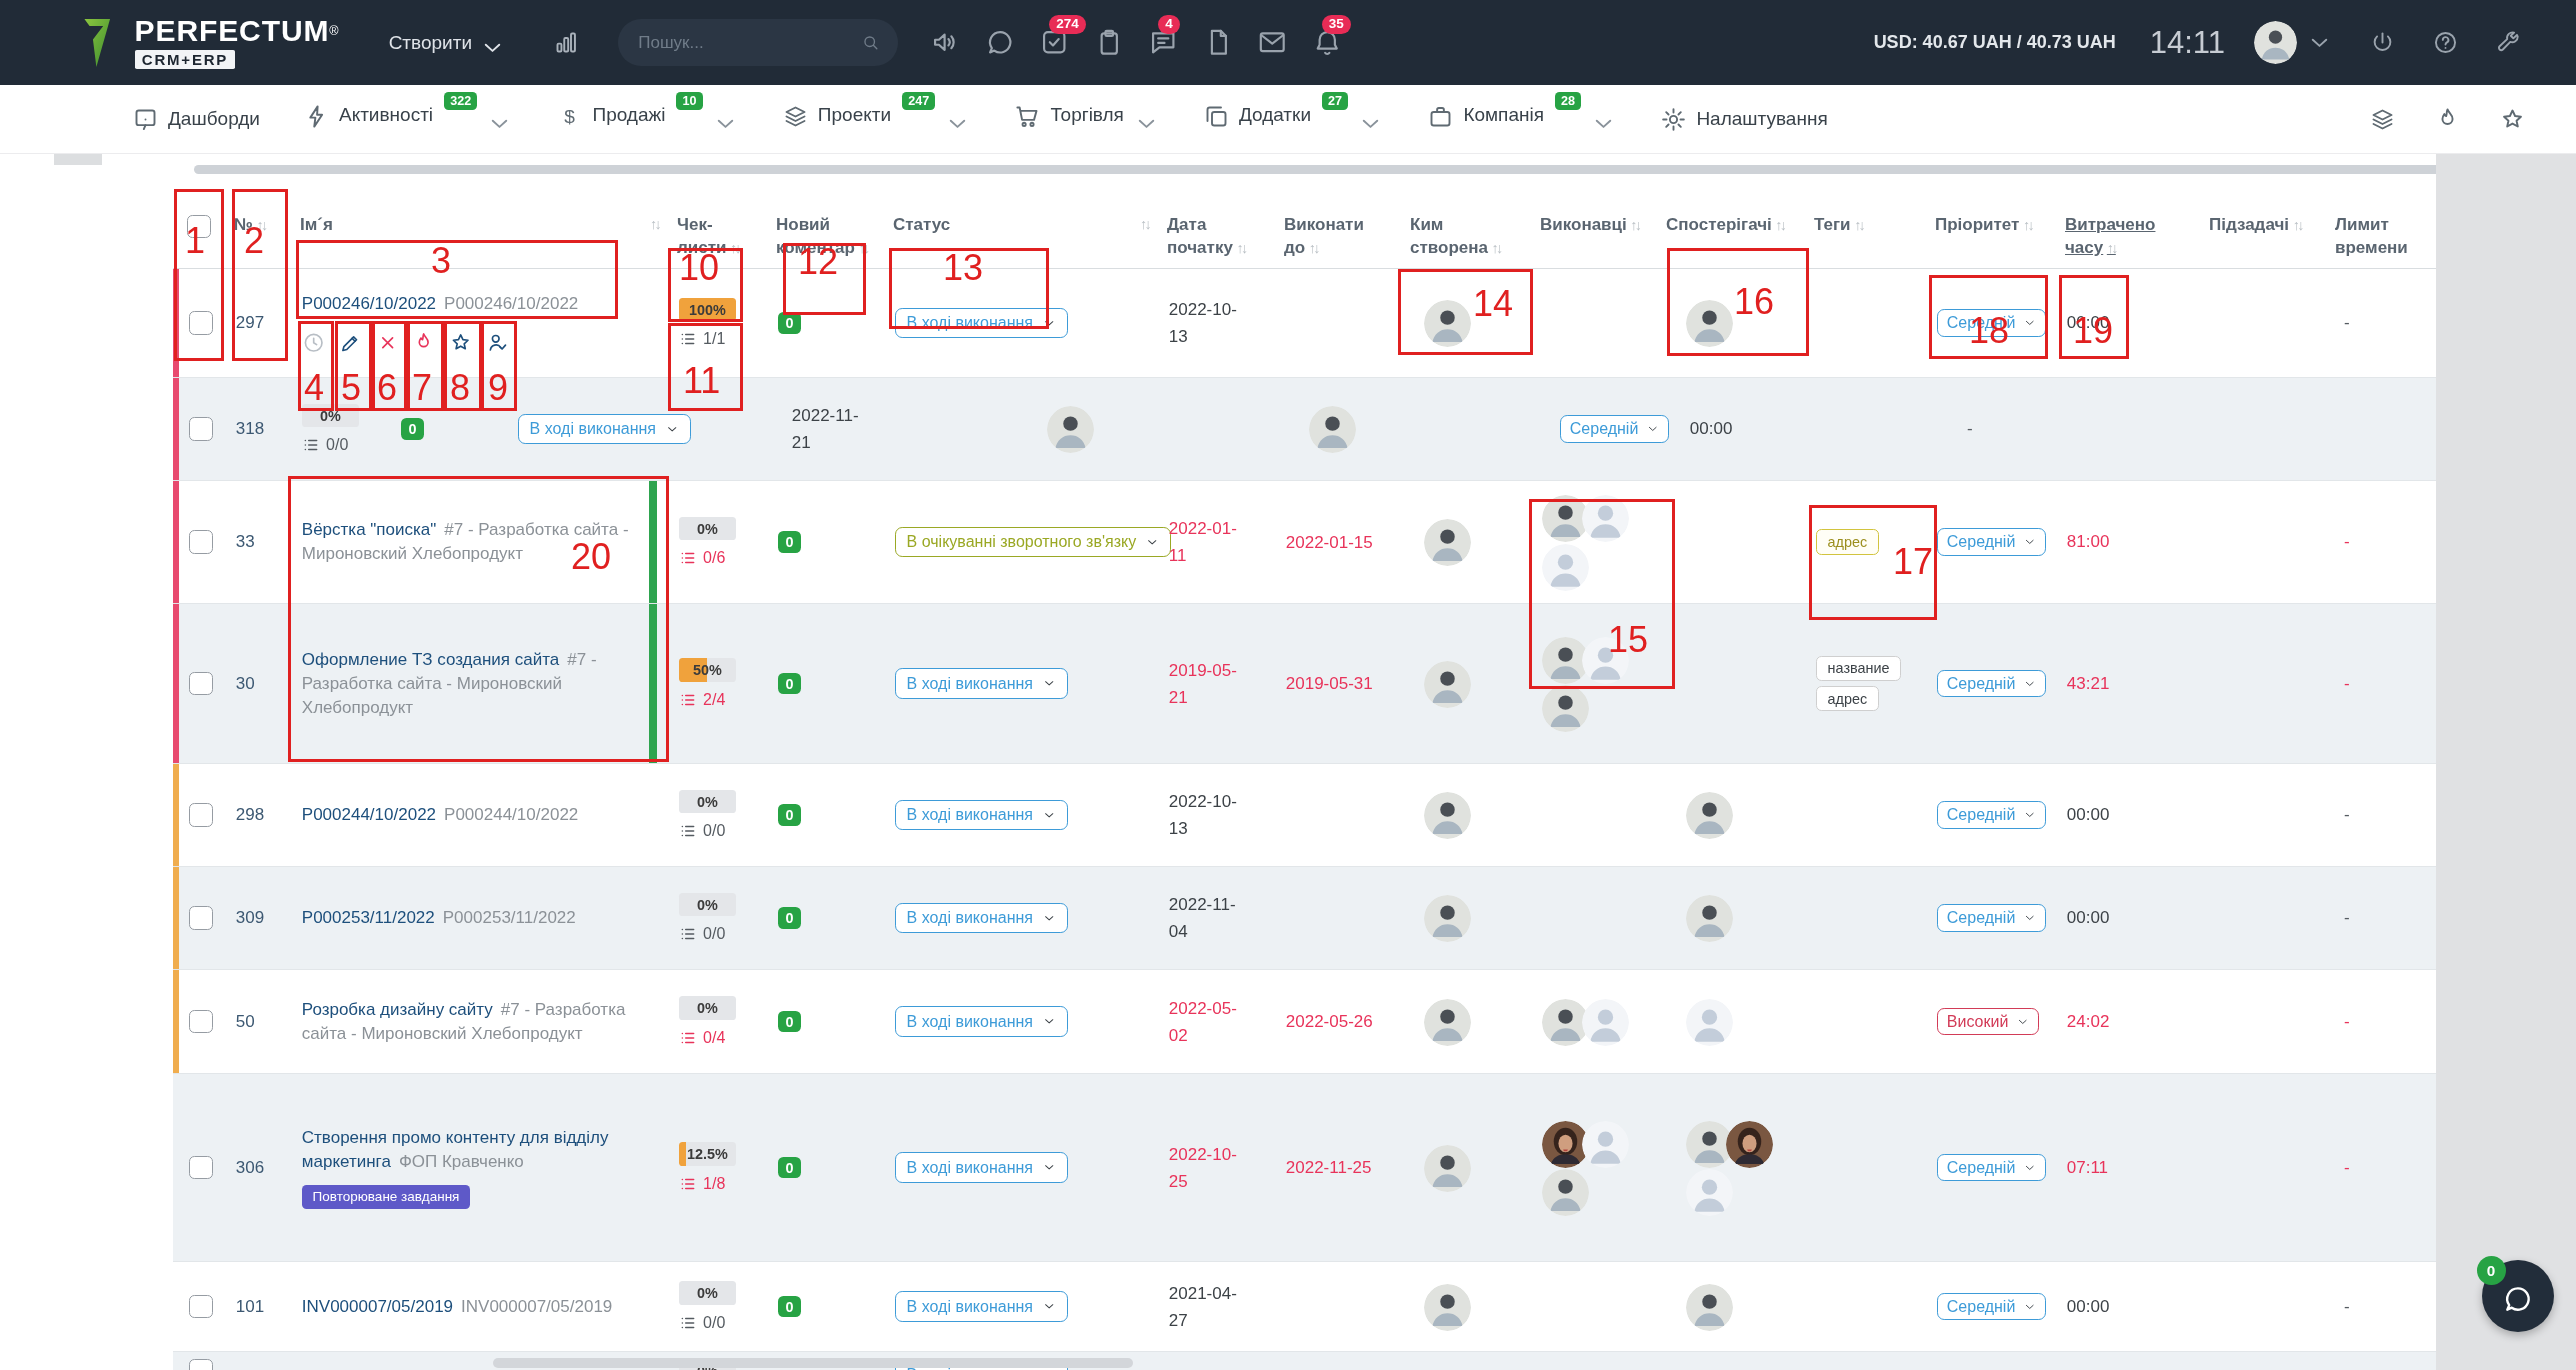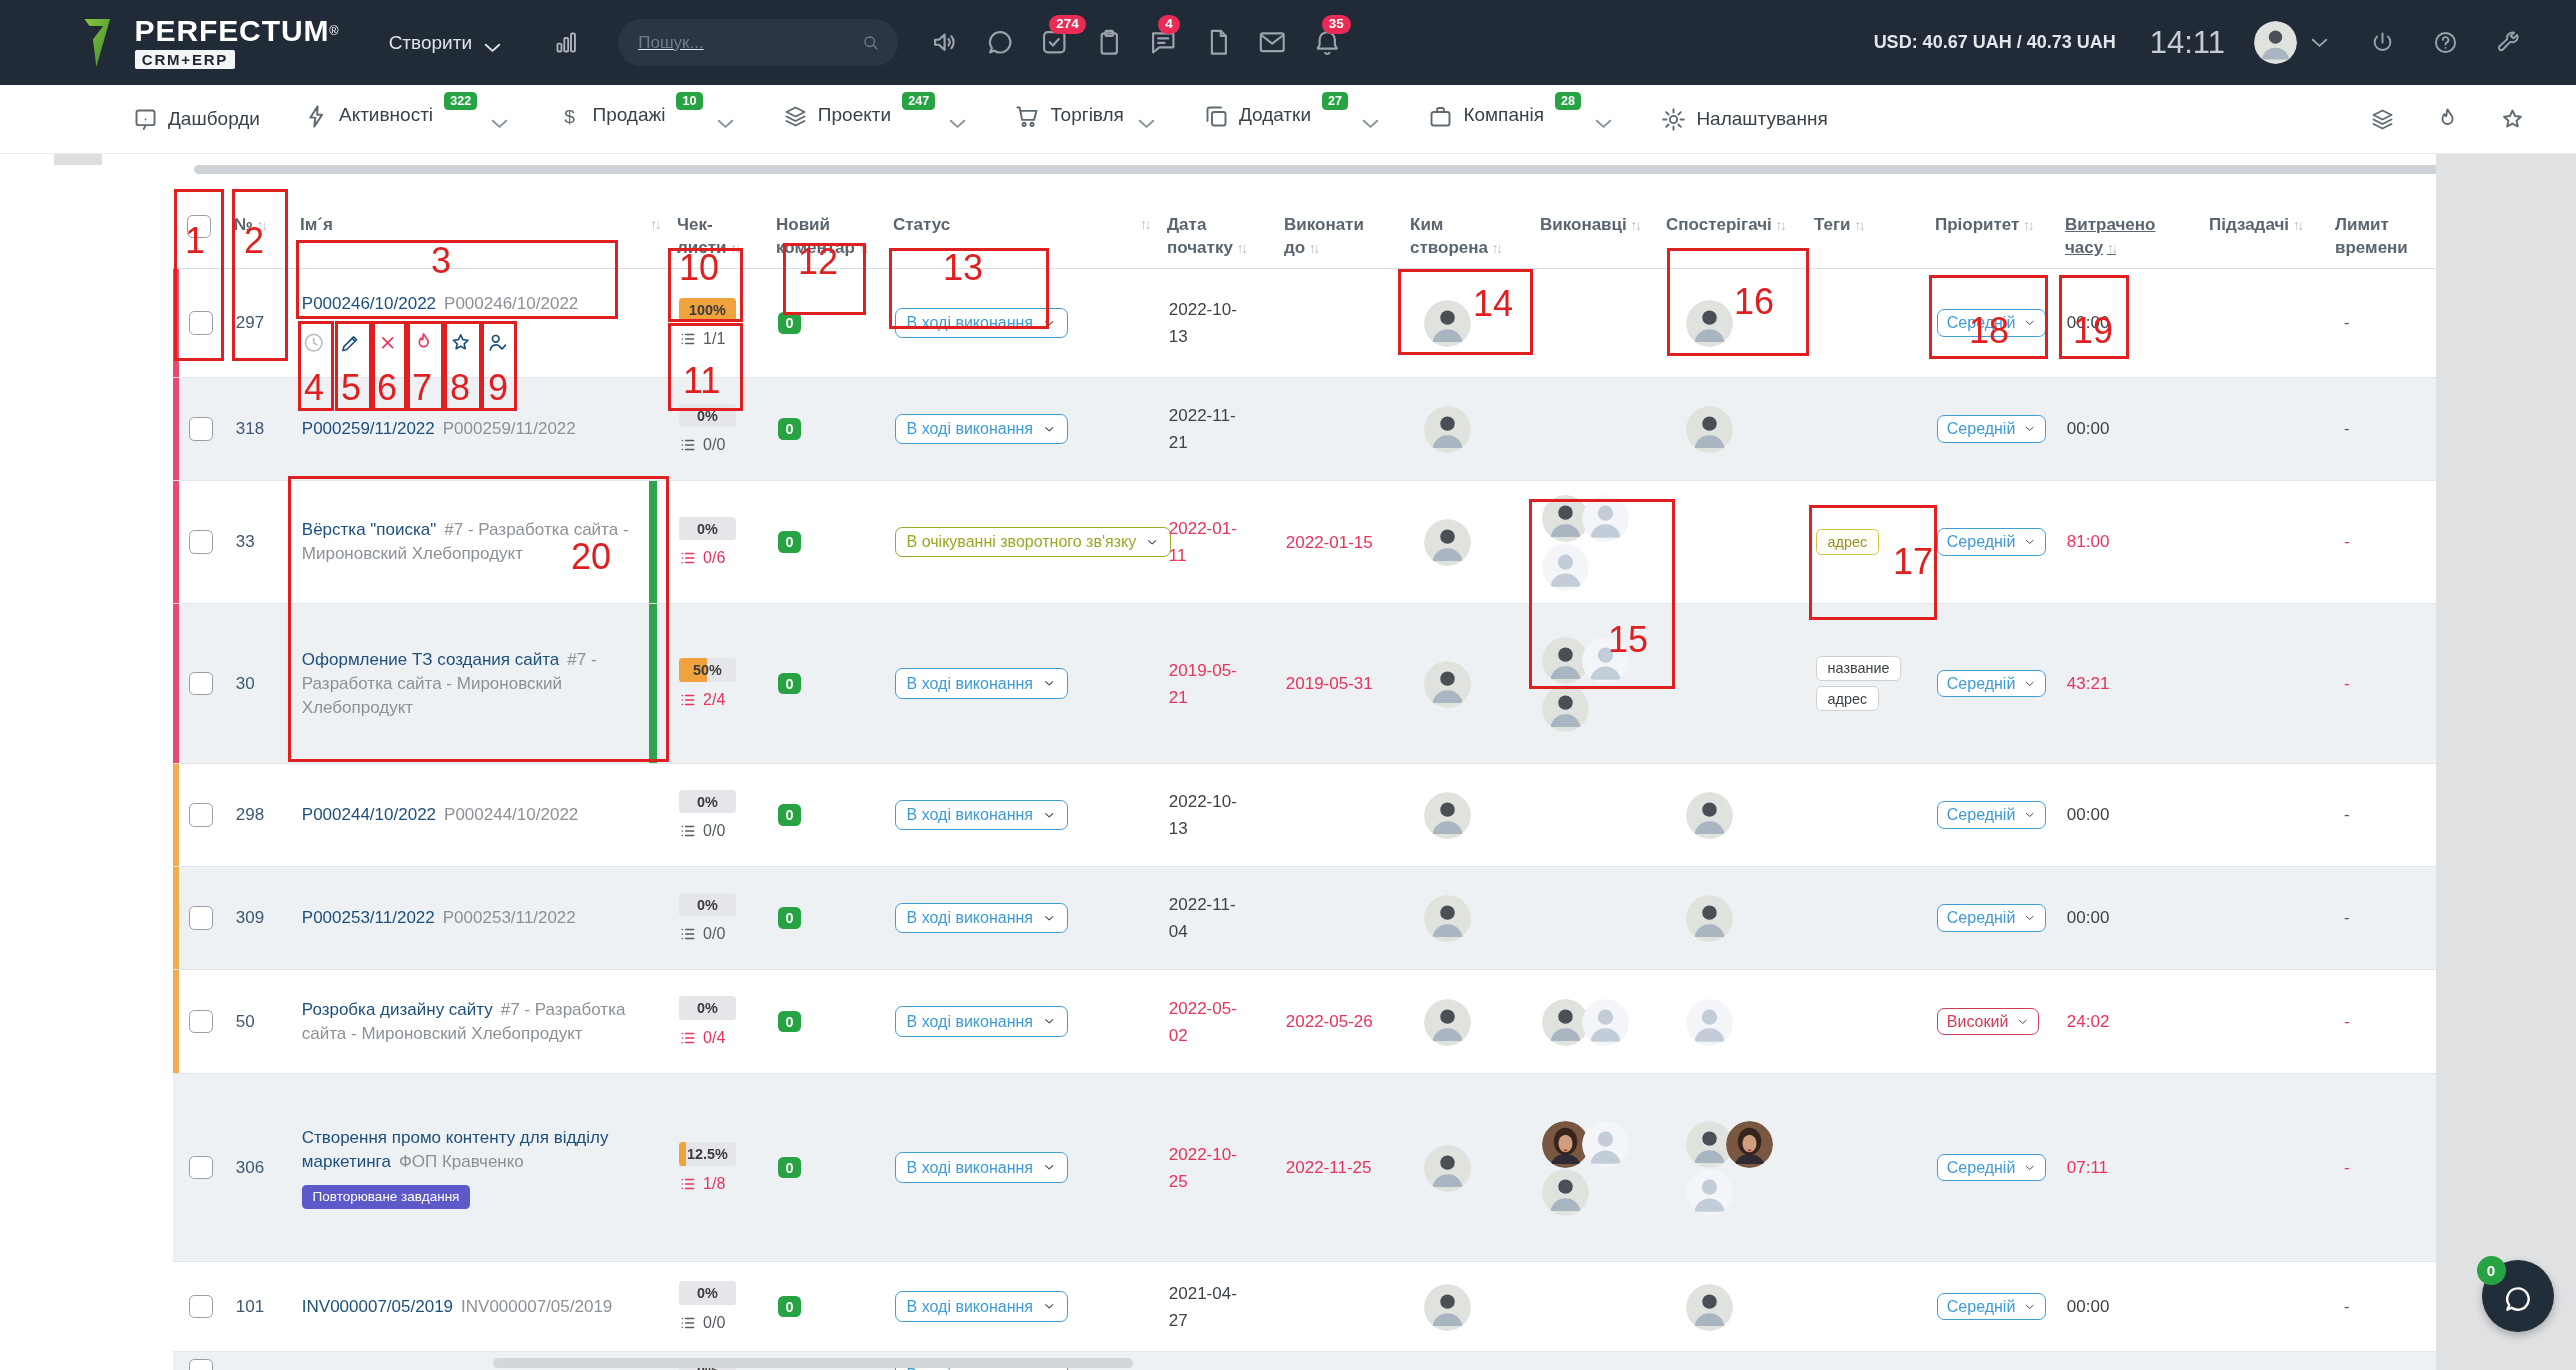--- a/index.html
+++ b/index.html
@@ -13,21 +13,21 @@
   .logo{display:flex;align-items:center;gap:12.6px;}
   .logo-mark{width:41px;height:52px;}
   .logo-txt{line-height:1;}
   .logo-name{font-size:30px;font-weight:bold;color:#fff;letter-spacing:0.9px;}
   .logo-reg{font-size:12.6px;vertical-align:super;color:#fff;}
   .logo-sub{display:inline-block;margin-top:4.5px;background:#f2f4f6;color:#1d2630;
             font-size:15px;font-weight:bold;letter-spacing:1.8px;padding:1.8px 7.2px;border-radius:1.8px;}
   .create-btn{margin-left:50px;font-size:19px;color:#dfe3e8;display:flex;align-items:center;gap:7.2px;cursor:pointer;}
   .chart-ic{margin-left:47px;color:#aab2bb;}
   .search{margin-left:38px;width:280px;height:47px;background:#2b3644;border-radius:23.4px;
-          display:flex;align-items:center;padding:0 18px;text-decoration:underline;}
+          display:flex;align-items:center;padding:0 18px;}
   .search input{flex:1;background:transparent;border:0;outline:0;color:#aeb7c1;font-size:17px;
           font-family:"Liberation Sans",sans-serif;}
   .search input::placeholder{color:#707c89;}
   .search .sic{color:#707c89;}
   .nav1-icons{display:flex;align-items:center;gap:24px;margin-left:32px;color:#9aa3ad;}
   .nico{position:relative;cursor:pointer;display:flex;}
   .nbadge{position:absolute;top:-12.6px;left:50%;margin-left:-5.4px;background:#e82c56;color:#fff;
           font-size:13.5px;font-weight:bold;border-radius:10.8px;padding:1.8px 7.2px;line-height:1.2;white-space:nowrap;}
   .nav1-right{margin-left:auto;display:flex;align-items:center;}
   .usd{font-size:18px;color:#e3e7eb;font-weight:bold;white-space:nowrap;}
@@ -529,23 +529,20 @@
         </div>
       </div>
       <div class="trow alt" style="min-height: 103px;">
         <div class="strip red"></div>
         <div class="cell" style="width: 52px;">
           <span class="ckbox"></span>
         </div>
         <div class="cell" style="width: 66px;">
           <span class="numtxt">318</span>
         </div>
-        <div class="cell" style="width: 377px;">
-          <div class="namewrap"><span class="tname">P000259/11/2022</span>&nbsp; <span class="tsub">P000259/11/2022</span></div>
-        </div>
         <div class="cell" style="width: 99px;">
           <span class="prog" style="background:#e4e6e9;">0%</span>
           <span class="chk"><span style="width:18px;height:18px;display:inline-flex;">
               <svg viewBox="0 0 24 24" width="100%" height="100%" fill="none" stroke="currentColor" stroke-width="1.7" stroke-linecap="round" stroke-linejoin="round">
                 <path d="M4.5 6h.01M4.5 12h.01M4.5 18h.01M9 6h10.5M9 12h10.5M9 18h10.5" stroke-width="2.1"></path>
               </svg>
             </span>0/0</span>
         </div>
         <div class="cell" style="width: 117px;">
           <span class="cbadge">0</span>

